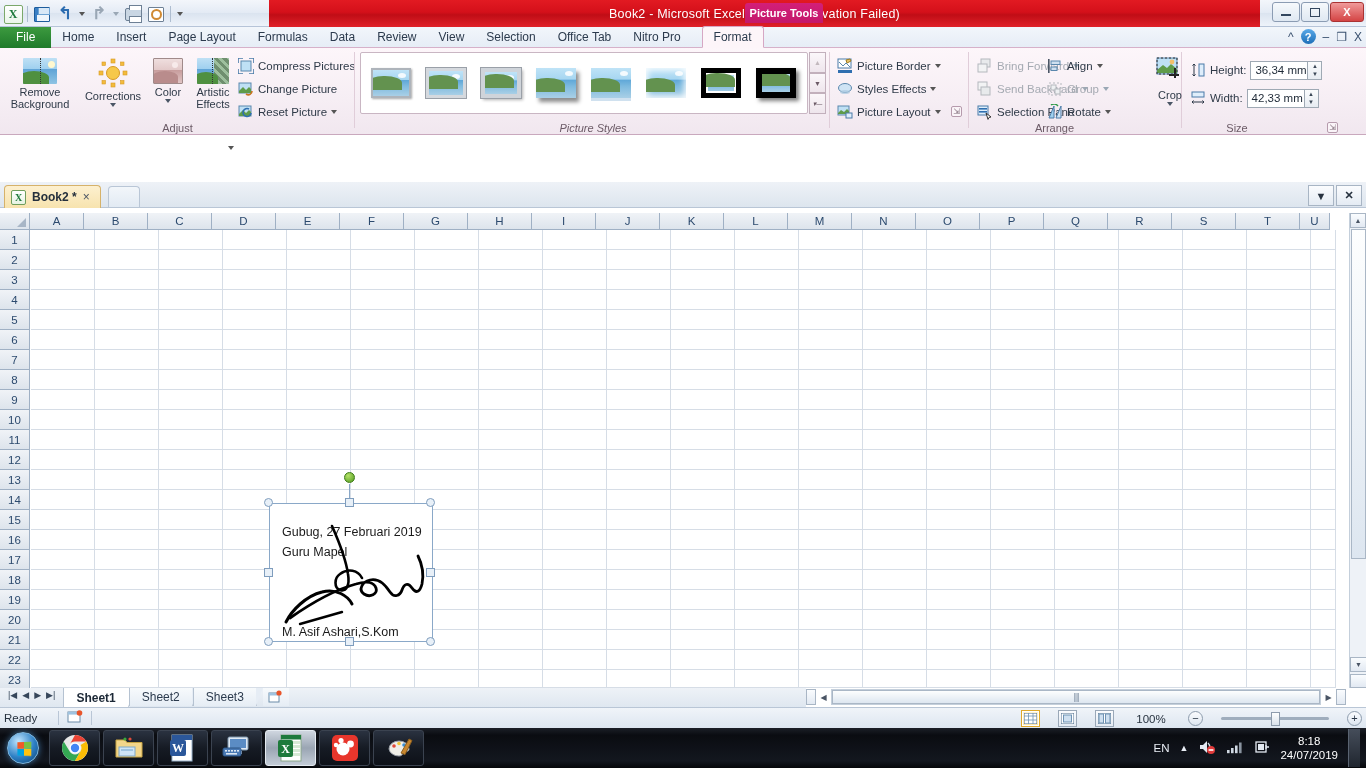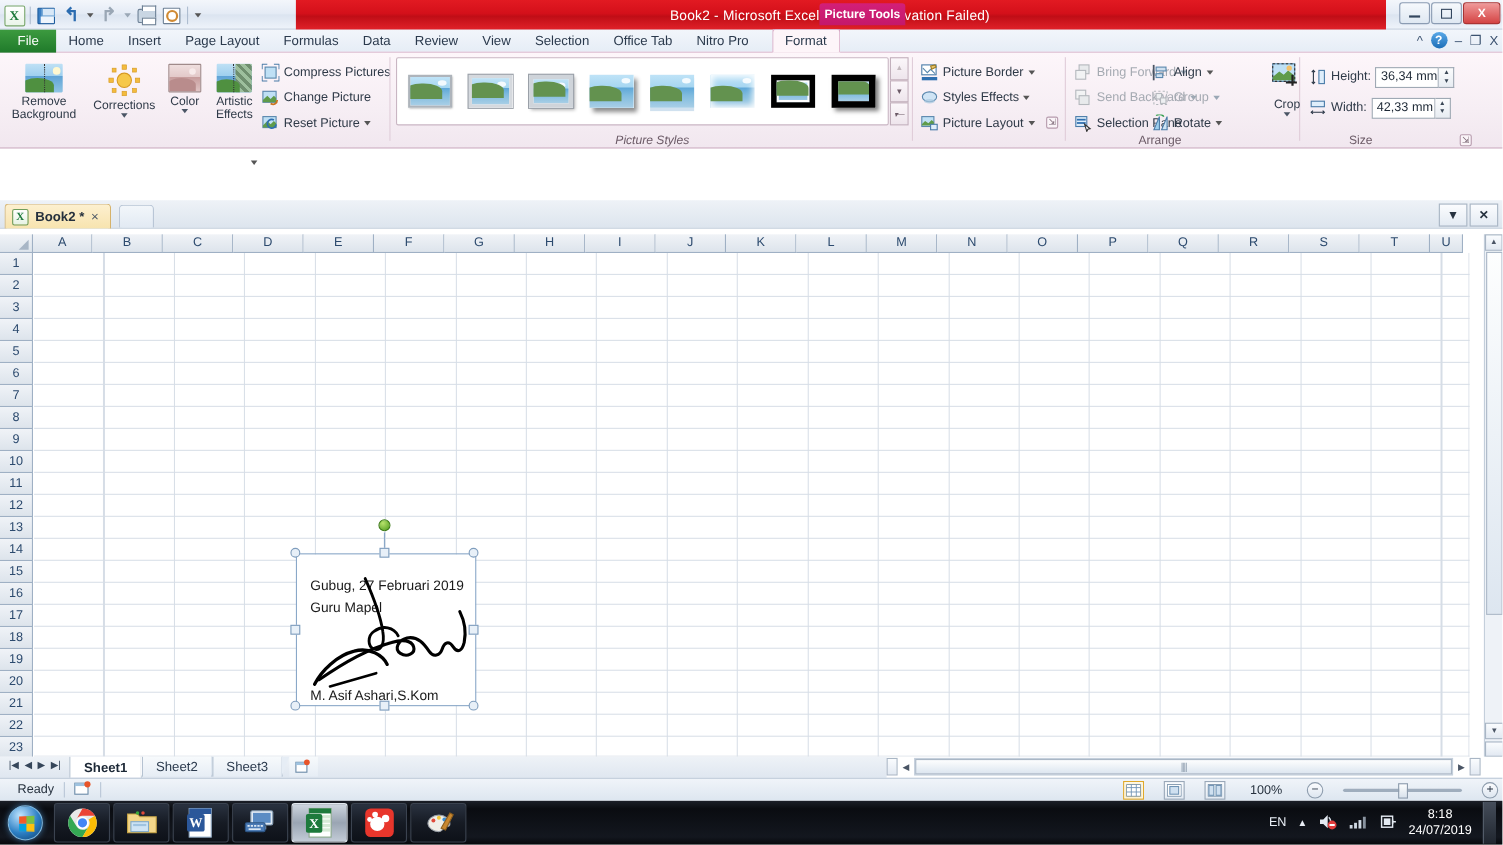--- a/index.html
+++ b/index.html
@@ -266,21 +266,21 @@
     transform:skewX(0deg);position:relative;}
   .sheet-tab.active{background:#fff;font-weight:bold;color:#1c2836;height:19px;}
   .sheet-tab::after{content:"";position:absolute;right:-7px;top:0;width:0;height:0;
     border-left:7px solid #e6edf5;border-bottom:18px solid transparent;}
   .sheet-tab.active::after{border-left-color:#fff;border-bottom-width:19px;}
   .newsheet{width:26px;height:18px;display:flex;align-items:center;justify-content:center;
     background:linear-gradient(to bottom,#f7fafc,#e6edf5);margin-left:6px;}
 
   .statusbar{position:absolute;left:0;top:707px;width:1366px;height:21px;
     background:linear-gradient(to bottom,#f0f4f9,#dde6f0);border-top:1px solid #b9c6d6;display:flex;align-items:center;}
-  .st-ready{font-size:11.5px;color:#27323f;padding-left:16px;width:50px;}
+  .st-ready{font-size:11.5px;color:#27323f;padding-left:4px;width:50px;}
   .st-sep{width:1px;height:14px;background:#b9c6d6;margin:0 8px;}
   .zoomarea{position:absolute;right:4px;top:2px;display:flex;align-items:center;gap:18px;}
   .viewbtn{width:19px;height:17px;border:1px solid #9aa8b8;display:flex;align-items:center;justify-content:center;
     background:linear-gradient(to bottom,#fbfcfe,#e4ebf3);}
   .viewbtn.active{border-color:#e0a92a;background:linear-gradient(to bottom,#fdf2d4,#f8e3a6);box-shadow:0 0 0 1px #fff inset;}
   .zoompct{font-size:11.5px;color:#27323f;width:38px;text-align:center;}
   .zslider{width:108px;height:16px;position:relative;display:flex;align-items:center;}
   .ztrack{width:100%;height:3px;background:#9fadbd;border-radius:2px;}
   .zthumb{position:absolute;left:50px;top:1px;width:9px;height:14px;
     background:linear-gradient(to bottom,#fdfefe,#d9e2ec);border:1px solid #8d9cad;}
@@ -464,20 +464,21 @@
           <svg width="16" height="16" viewBox="0 0 16 16">
             <rect x="1" y="2" width="12" height="10" fill="#bfe0f5" stroke="#5a87ad"></rect>
             <path d="M1 10l4-4 3 3 3-3 2 2v4H1z" fill="#5f9b4a"></path>
             <path d="M11 5a4 4 0 10 2 4" stroke="#2f6fb0" stroke-width="1.6" fill="none"></path>
           </svg>
         </span>
         <span class="lbl">Reset Picture</span>
         <span class="dropcaret"></span>
       </div>
 
+      <div class="grp-label">Adjust</div>
       <div class="grp-sep" style="right:0;"></div>
     </div>
 
     <div class="grp" style="left:356px;width:474px;font-style:italic;">
       <div class="gallery" style="left:4px;">
         <div class="style-thumb">
             <div class="ph f-simple"></div>
           </div>
         <div class="style-thumb">
             <div class="ph f-beveled"></div>

